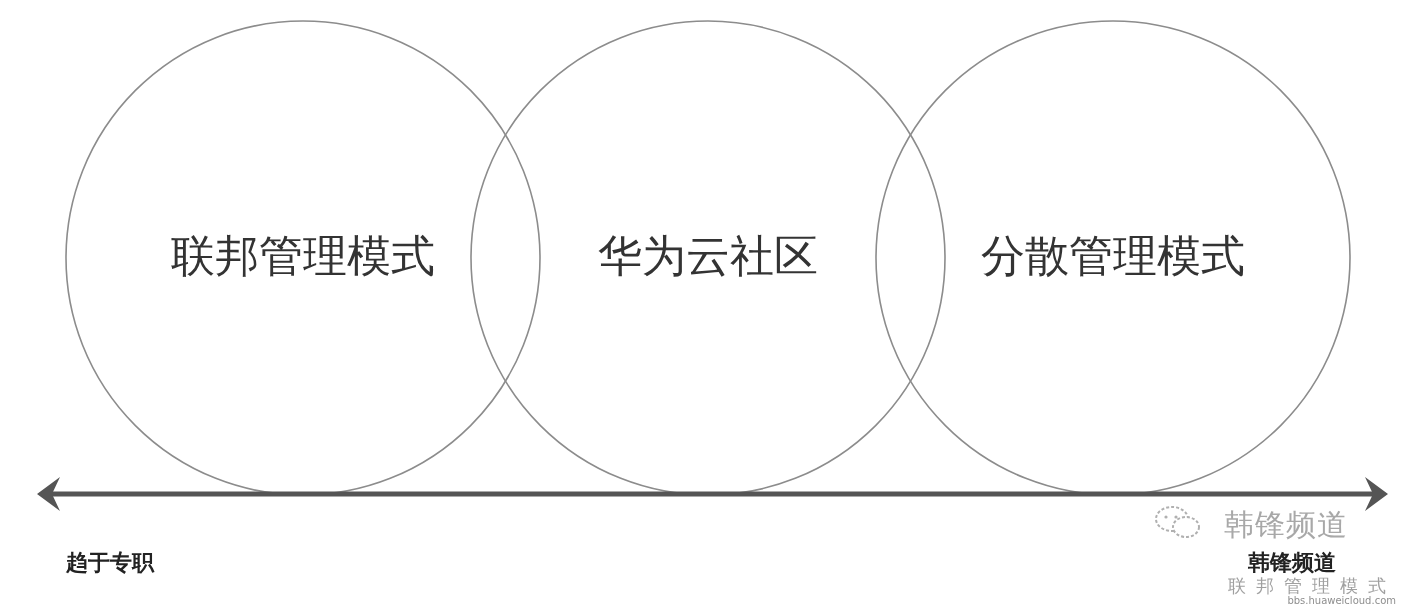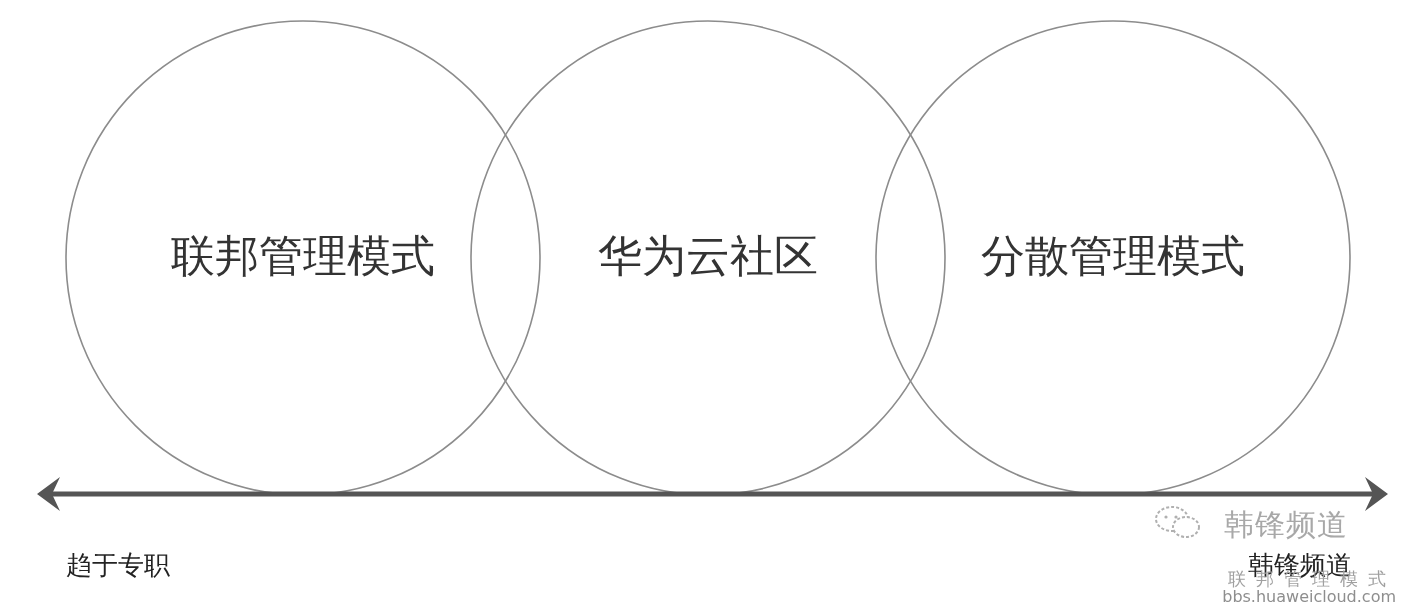--- a/index.html
+++ b/index.html
@@ -1,26 +1,26 @@
 <!DOCTYPE html>
 <html><head>
   <meta charset="utf-8">
   <style>
     html, body { margin: 0; padding: 0; background: #ffffff; }
     body { width: 1408px; height: 610px; position: relative; overflow: hidden;
            font-family: "DejaVu Sans", "Liberation Sans", sans-serif; }
     svg.diagram { position: absolute; left: 0; top: 0; }
     .circle-label { position: absolute; font-size: 44px; color: #333333; white-space: nowrap;
                     transform: translate(-50%, -50%); letter-spacing: 0px; }
-    .axis-label { position: absolute; font-size: 26px; font-weight: normal; color: #222222; white-space: nowrap; }
+    .axis-label { position: absolute; font-size: 22px; font-weight: bold; color: #222222; white-space: nowrap; }
     .wm-channel { position: absolute; left: 1152px; top: 503px; display: flex; align-items: center; gap: 16px; color: #9a9a9a; }
     .wm-channel .txt { font-size: 30px; color: #a8a8a8; letter-spacing: 1px; }
     .wm-site { position: absolute; right: 12px; bottom: 4px; text-align: right; color: #9a9a9a; line-height: 1.05; }
     .wm-site .cn { font-size: 18px; letter-spacing: 10px; color: #a0a0a0; }
-    .wm-site .url { font-size: 16px; color: #8e8e8e; }
+    .wm-site .url { font-size: 10px; color: #8e8e8e; }
   </style>
 </head>
 <body>
 
 <svg class="diagram" width="1408" height="610" viewBox="0 0 1408 610">
   <circle cx="303" cy="258" r="237" fill="none" stroke="#8c8c8c" stroke-width="1.6"></circle>
   <circle cx="708" cy="258" r="237" fill="none" stroke="#8c8c8c" stroke-width="1.6"></circle>
   <circle cx="1113" cy="258" r="237" fill="none" stroke="#8c8c8c" stroke-width="1.6"></circle>
   <g>
     <line x1="46" y1="494" x2="1378" y2="494" stroke="#555555" stroke-width="5"></line>

